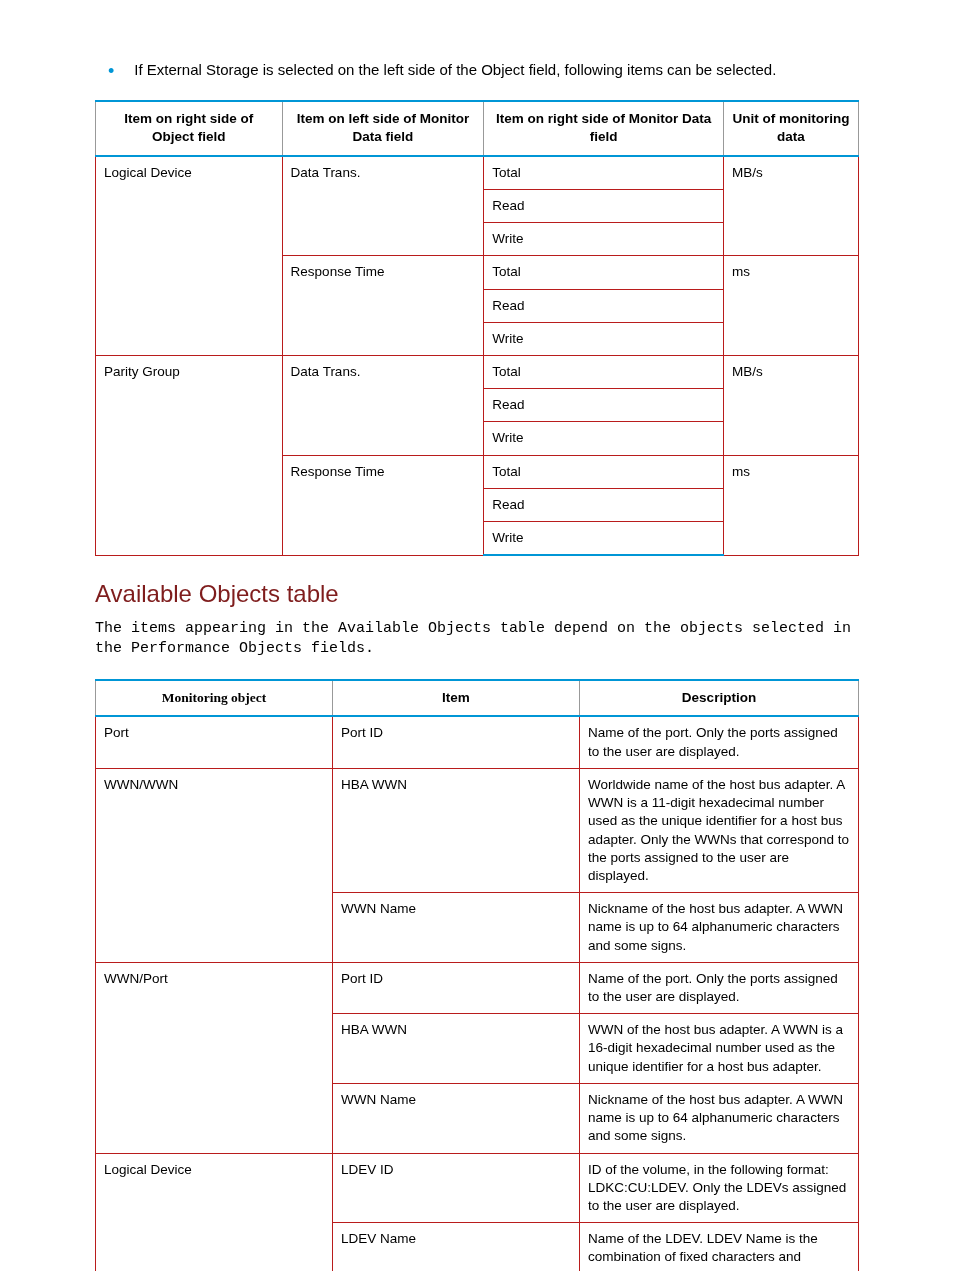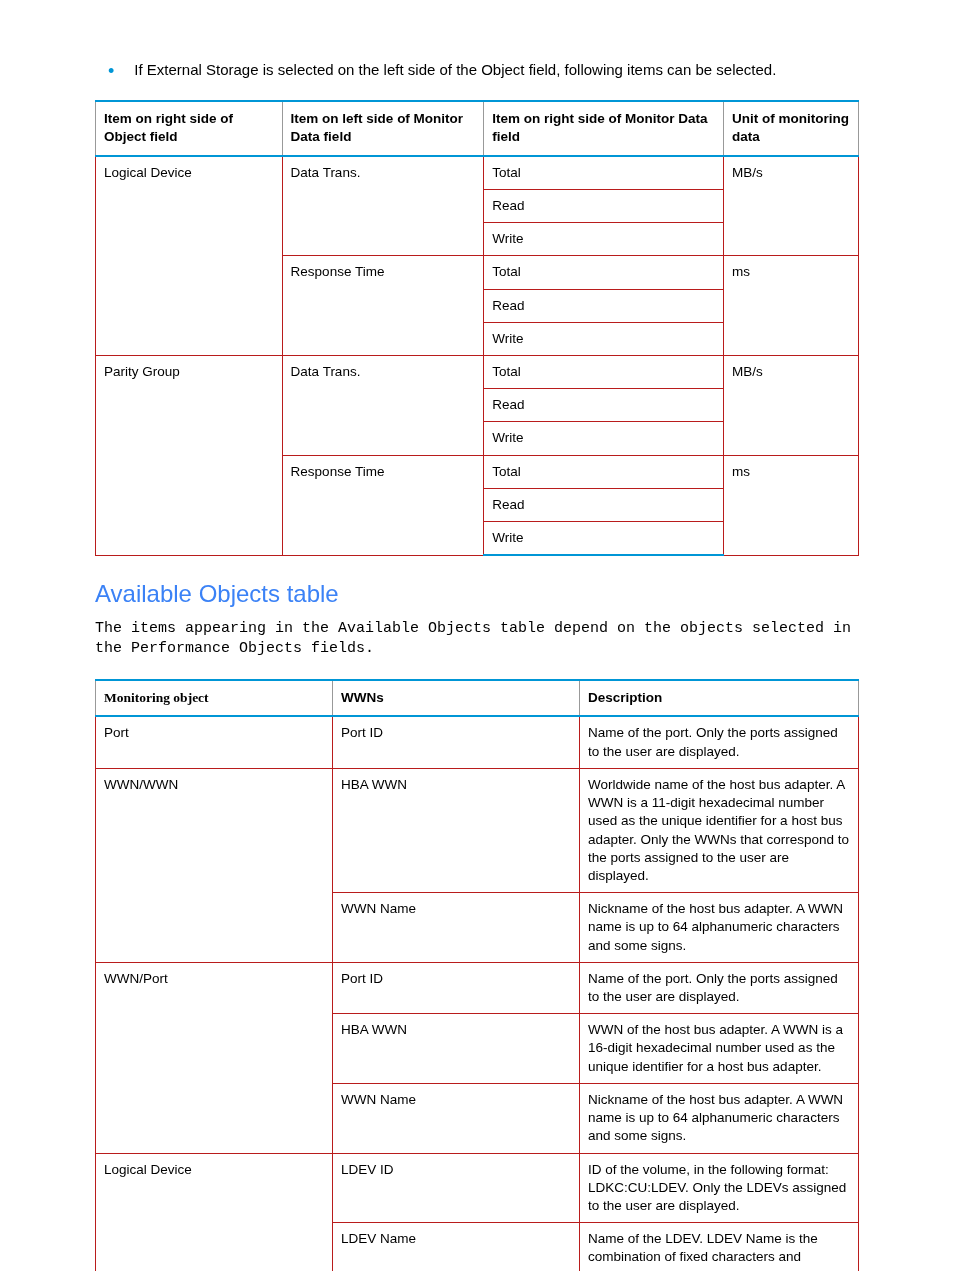--- a/index.html
+++ b/index.html
@@ -27,41 +27,41 @@
     .bullet-text {
       flex: 1;
       font-size: 15px;
     }
     table {
       border-collapse: collapse;
       width: 100%;
       margin-bottom: 22px;
     }
     th {
-      text-align: left;
+      text-align: center;
       font-weight: bold;
       font-size: 13.5px;
       padding: 8px 8px;
       border-top: 2px solid #0096d6;
       border-bottom: 2px solid #0096d6;
       border-left: 1px solid #999;
       border-right: 1px solid #999;
       vertical-align: top;
     }
     td {
       font-size: 13.5px;
       padding: 7px 8px;
       border: 1px solid #b91c1c;
       vertical-align: top;
     }
     table tr:last-child td {
       border-bottom: 2px solid #0096d6;
     }
     h2.section {
-      color: #3b82f6;
+      color: #7f1d1d;
       font-weight: normal;
       font-size: 24px;
       margin: 6px 0 8px 0;
     }
     p.section-desc {
       font-size: 15px;
       margin: 0 0 20px 0;
       font-family: Liberation Mono, monospace;
     }
     .t1-c1 { width: 175px; }
@@ -138,21 +138,21 @@
     </tbody>
 </table>
 
 <h2 class="section">Available Objects table</h2>
 <p class="section-desc">The items appearing in the Available Objects table depend on the objects selected in the Performance Objects fields.</p>
 
 <table>
   <thead>
     <tr>
       <th class="t2-c1">Monitoring object</th>
-      <th class="t2-c2">WWNs</th>
+      <th class="t2-c2">Item</th>
       <th>Description</th>
     </tr>
   </thead>
   <tbody id="t2-body">
       <tr>
         <td rowspan="1">Port</td>
         <td>Port ID</td>
         <td>Name of the port. Only the ports assigned to the user are displayed.</td>
       </tr>
       <tr>

